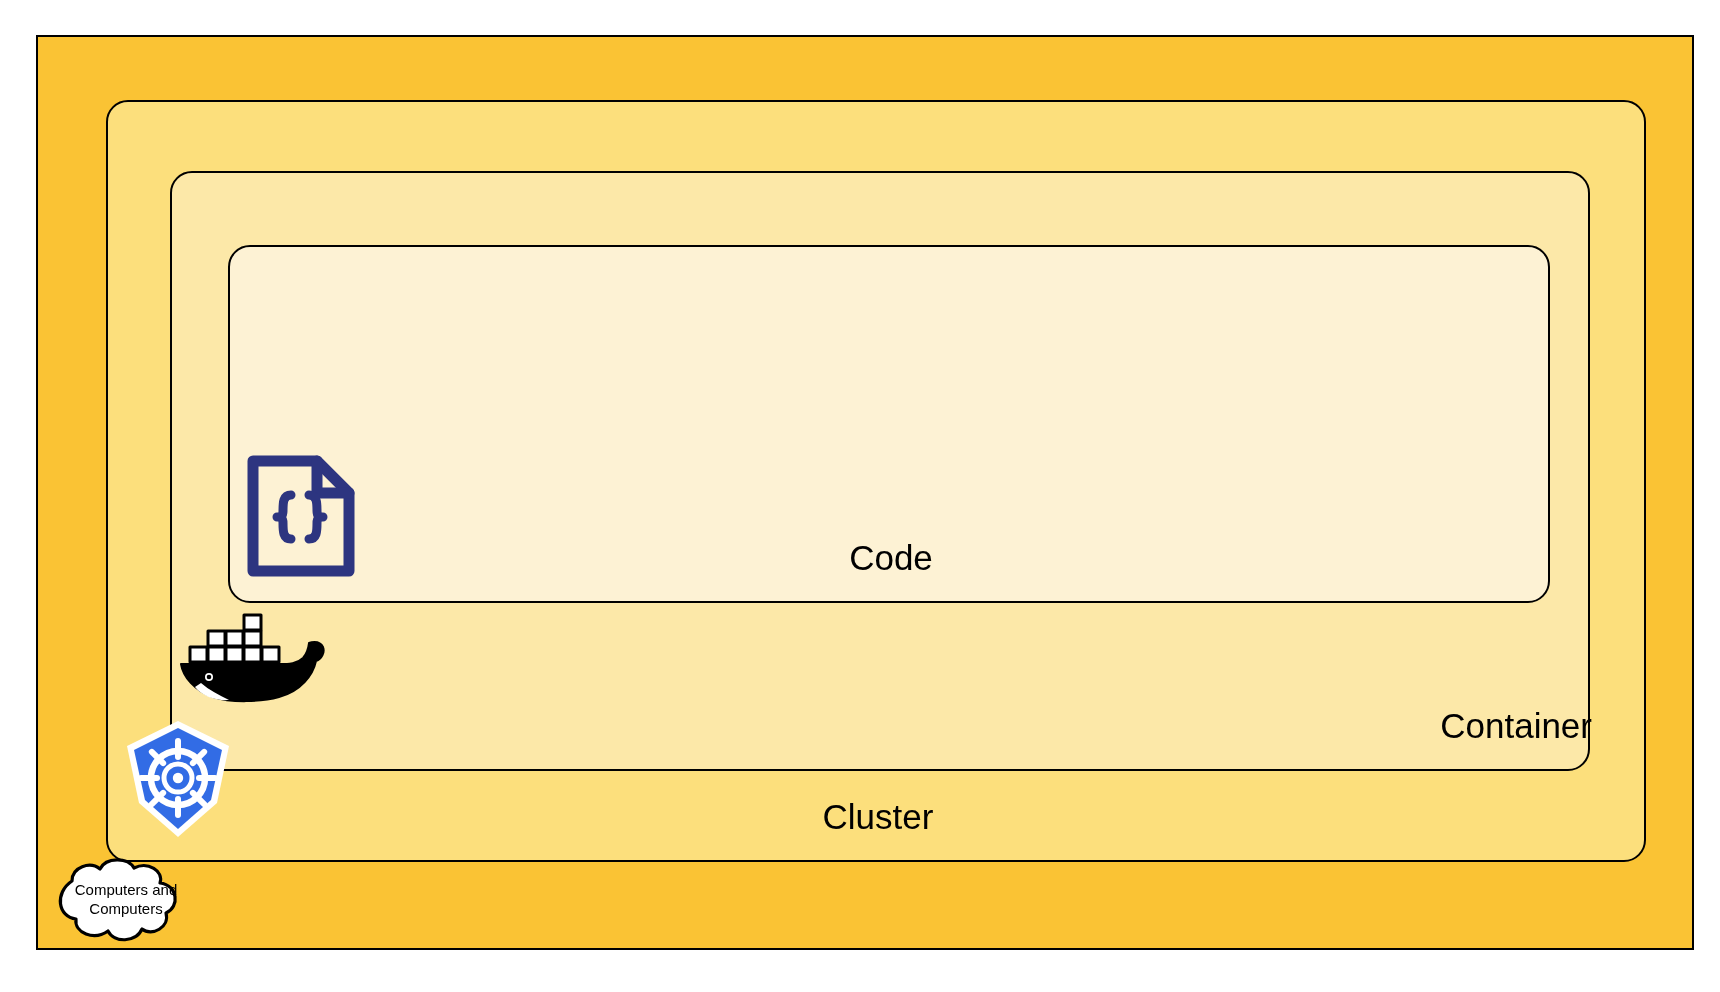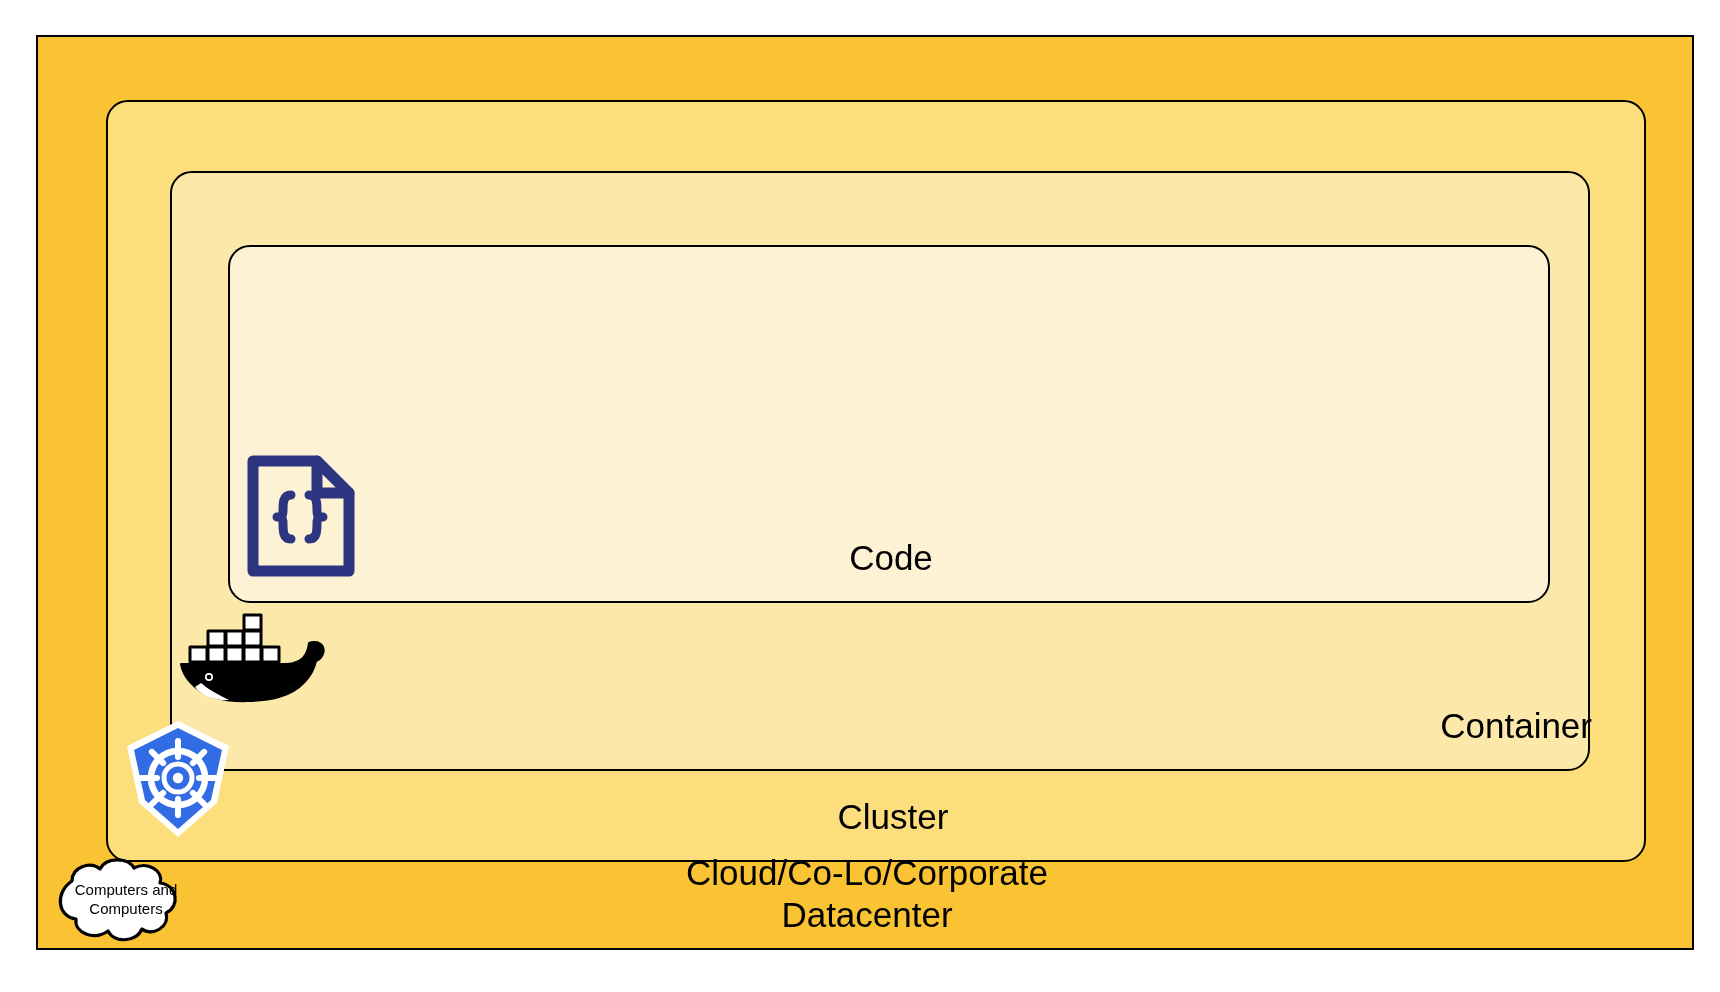--- a/index.html
+++ b/index.html
@@ -85,21 +85,20 @@
     left: 0;
     width: 1420px;
     bottom: 22px;
     text-align: right;
   }
 
   .label-cluster {
     left: 0;
     width: 1540px;
     bottom: 22px;
-    padding-left: 15px;
   }
 
   .label-datacenter {
     left: 0;
     width: 1658px;
     bottom: 12px;
   }
 
   
   .icon-wrap {
@@ -174,22 +173,20 @@
         <div class="layer layer-code" style="left:56px; top:72px;">
           <div class="layer-label label-code">Code</div>
         </div>
 
         <div class="layer-label label-container">Container</div>
       </div>
 
       <div class="layer-label label-cluster">Cluster</div>
     </div>
 
-    <div class="layer-label label-datacenter"><span>Cloud/Co-Lo/Corporate</span>
-<span>Datacenter</span></div>
   </div>
 
   <div class="icon-wrap icon-code-file">
     <svg viewBox="0 0 112 122" width="112" height="122" xmlns="http://www.w3.org/2000/svg">
       <path d="M10 6 H74 L106 38 V116 H10 Z" fill="none" stroke="#2d3580" stroke-width="11" stroke-linejoin="round" stroke-linecap="round"></path>
       <path d="M74 6 V38 H106" fill="none" stroke="#2d3580" stroke-width="11" stroke-linejoin="round" stroke-linecap="round"></path>
       <path d="M48 40 C40 40 40 48 40 56 C40 62 36 62 34 62 C36 62 40 62 40 68 C40 76 40 84 48 84" fill="none" stroke="#2d3580" stroke-width="9" stroke-linecap="round" stroke-linejoin="round"></path>
       <path d="M66 40 C74 40 74 48 74 56 C74 62 78 62 80 62 C78 62 74 62 74 68 C74 76 74 84 66 84" fill="none" stroke="#2d3580" stroke-width="9" stroke-linecap="round" stroke-linejoin="round"></path>
     </svg>
   </div>

